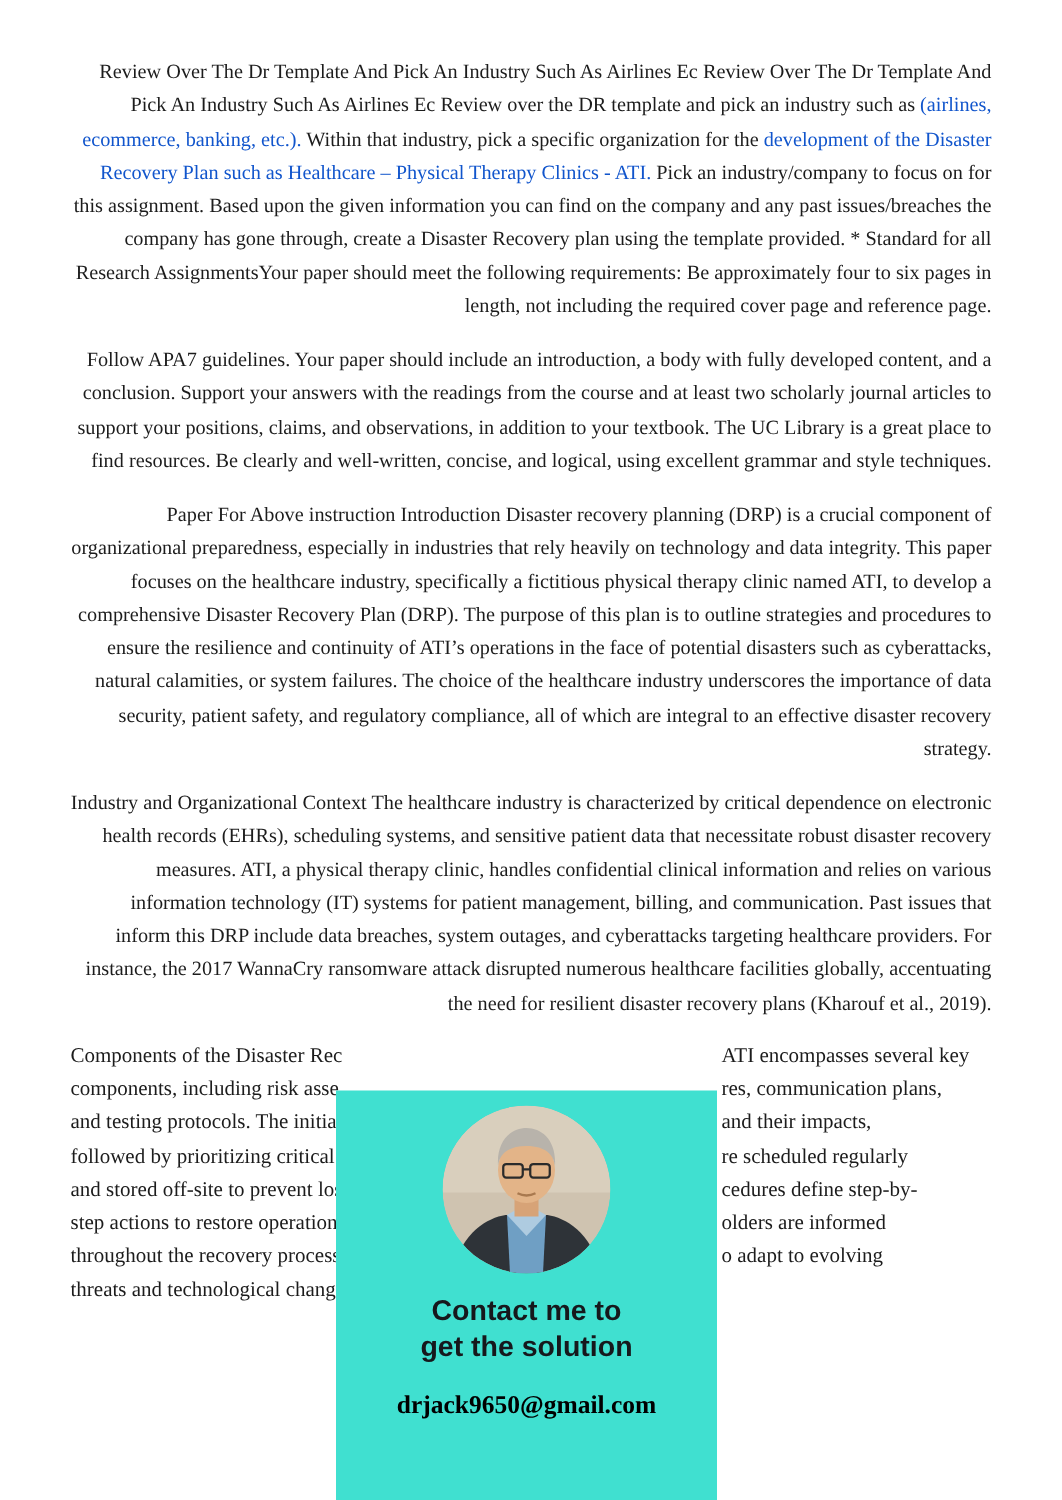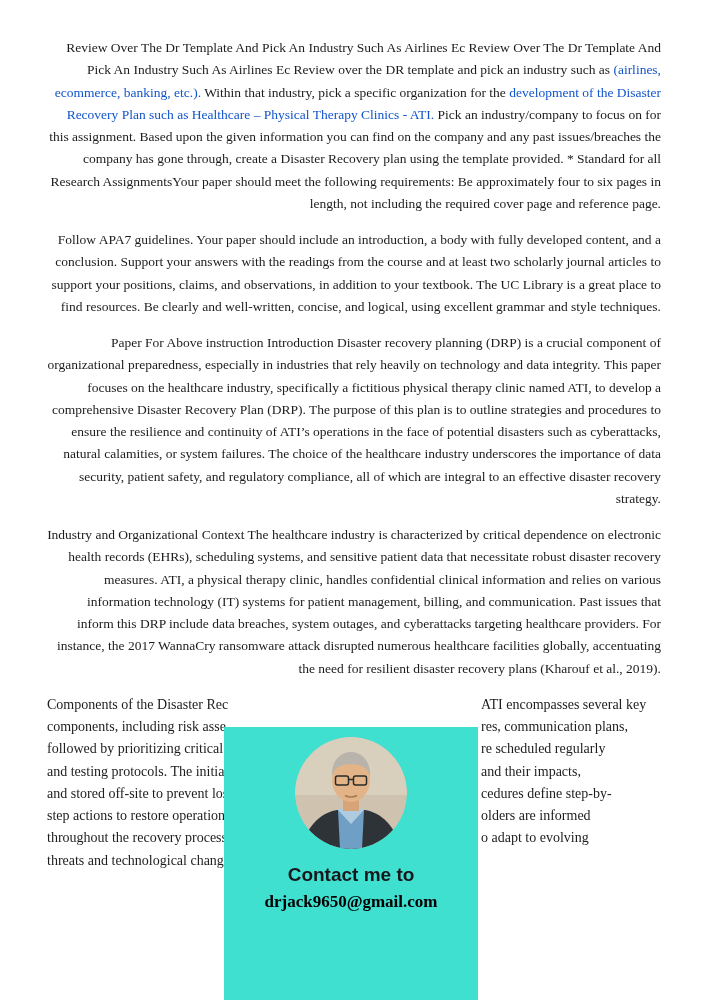--- a/index.html
+++ b/index.html
@@ -69,40 +69,40 @@
     text-align: center;
     margin-top: 14px;
   }
   .email-text {
     font-family: "Liberation Serif", serif;
     font-weight: bold;
     font-size: 17px;
     line-height: 22px;
     color: #000000;
     text-align: center;
-    margin-top: 4px;
+    margin-top: 15px;
   }
 </style>
 </head>
 <body>
 
 <div class="page" style="background: rgb(255, 255, 255); color: rgb(28, 28, 28);">
 
   <div class="content">
     <div>
         <p class="para"><span>Review Over The Dr Template And Pick An Industry Such As Airlines Ec Review Over The Dr Template And Pick An Industry Such As Airlines Ec Review over the DR template and pick an industry such as </span><span class="link" style="color: rgb(17, 85, 204);">(airlines, ecommerce, banking, etc.).</span><span> Within that industry, pick a specific organization for the </span><span class="link" style="color: rgb(17, 85, 204);">development of the Disaster Recovery Plan such as Healthcare – Physical Therapy Clinics - ATI.</span><span> Pick an industry/company to focus on for this assignment. Based upon the given information you can find on the company and any past issues/breaches the company has gone through, create a Disaster Recovery plan using the template provided. * Standard for all Research AssignmentsYour paper should meet the following requirements: Be approximately four to six pages in length, not including the required cover page and reference page.</span></p>
         <p class="para"><span>Follow APA7 guidelines. Your paper should include an introduction, a body with fully developed content, and a conclusion. Support your answers with the readings from the course and at least two scholarly journal articles to support your positions, claims, and observations, in addition to your textbook. The UC Library is a great place to find resources. Be clearly and well-written, concise, and logical, using excellent grammar and style techniques.</span></p>
         <p class="para"><span>Paper For Above instruction Introduction Disaster recovery planning (DRP) is a crucial component of organizational preparedness, especially in industries that rely heavily on technology and data integrity. This paper focuses on the healthcare industry, specifically a fictitious physical therapy clinic named ATI, to develop a comprehensive Disaster Recovery Plan (DRP). The purpose of this plan is to outline strategies and procedures to ensure the resilience and continuity of ATI’s operations in the face of potential disasters such as cyberattacks, natural calamities, or system failures. The choice of the healthcare industry underscores the importance of data security, patient safety, and regulatory compliance, all of which are integral to an effective disaster recovery strategy.</span></p>
         <p class="para"><span>Industry and Organizational Context The healthcare industry is characterized by critical dependence on electronic health records (EHRs), scheduling systems, and sensitive patient data that necessitate robust disaster recovery measures. ATI, a physical therapy clinic, handles confidential clinical information and relies on various information technology (IT) systems for patient management, billing, and communication. Past issues that inform this DRP include data breaches, system outages, and cyberattacks targeting healthcare providers. For instance, the 2017 WannaCry ransomware attack disrupted numerous healthcare facilities globally, accentuating the need for resilient disaster recovery plans (Kharouf et al., 2019).</span></p>
       </div>
     <div class="split-para">
         <div class="split-line"><span class="frag-left">Components of the Disaster Rec</span><span class="frag-right">ATI encompasses several key</span></div>
         <div class="split-line"><span class="frag-left">components, including risk asse</span><span class="frag-right">res, communication plans,</span></div>
+        <div class="split-line"><span class="frag-left">and testing protocols. The initia</span><span class="frag-right">and their impacts,</span></div>
         <div class="split-line"><span class="frag-left">followed by prioritizing critical</span><span class="frag-right">re scheduled regularly</span></div>
-        <div class="split-line"><span class="frag-left">and testing protocols. The initia</span><span class="frag-right">and their impacts,</span></div>
         <div class="split-line"><span class="frag-left">and stored off-site to prevent los</span><span class="frag-right">cedures define step-by-</span></div>
         <div class="split-line"><span class="frag-left">step actions to restore operation</span><span class="frag-right">olders are informed</span></div>
         <div class="split-line"><span class="frag-left">throughout the recovery process</span><span class="frag-right">o adapt to evolving</span></div>
         <div class="split-line"><span class="frag-left">threats and technological change</span><span class="frag-right"></span></div>
       </div>
   </div>
 
   <div class="promo-overlay" style="background: rgb(64, 224, 208);">
     <div class="photo-circle">
       <svg viewBox="0 0 112 112" aria-hidden="true">
@@ -122,17 +122,18 @@
           <path d="M37 40 C36 23 46 15 56 15 C66 15 76 23 75 40 C74 33 69 27 56 27 C43 27 38 33 37 40 Z" fill="#b8b3ab"></path>
           <rect x="40.5" y="39" width="13" height="9" rx="2" fill="none" stroke="#2b2b2b" stroke-width="1.5"></rect>
           <rect x="58.5" y="39" width="13" height="9" rx="2" fill="none" stroke="#2b2b2b" stroke-width="1.5"></rect>
           <line x1="53.5" y1="42.5" x2="58.5" y2="42.5" stroke="#2b2b2b" stroke-width="1.5"></line>
           <path d="M50 58.5 Q56 61.5 62 58.5" stroke="#a9794f" stroke-width="1.5" fill="none"></path>
         </g>
       </svg>
     </div>
     <div class="cta-text" style="color: rgb(22, 24, 28);">
       <div>Contact me to</div>
+      <div>get the solution</div>
     </div>
     <div class="email-text">drjack9650@gmail.com</div>
   </div>
 
 </div>
 
 </body></html>

